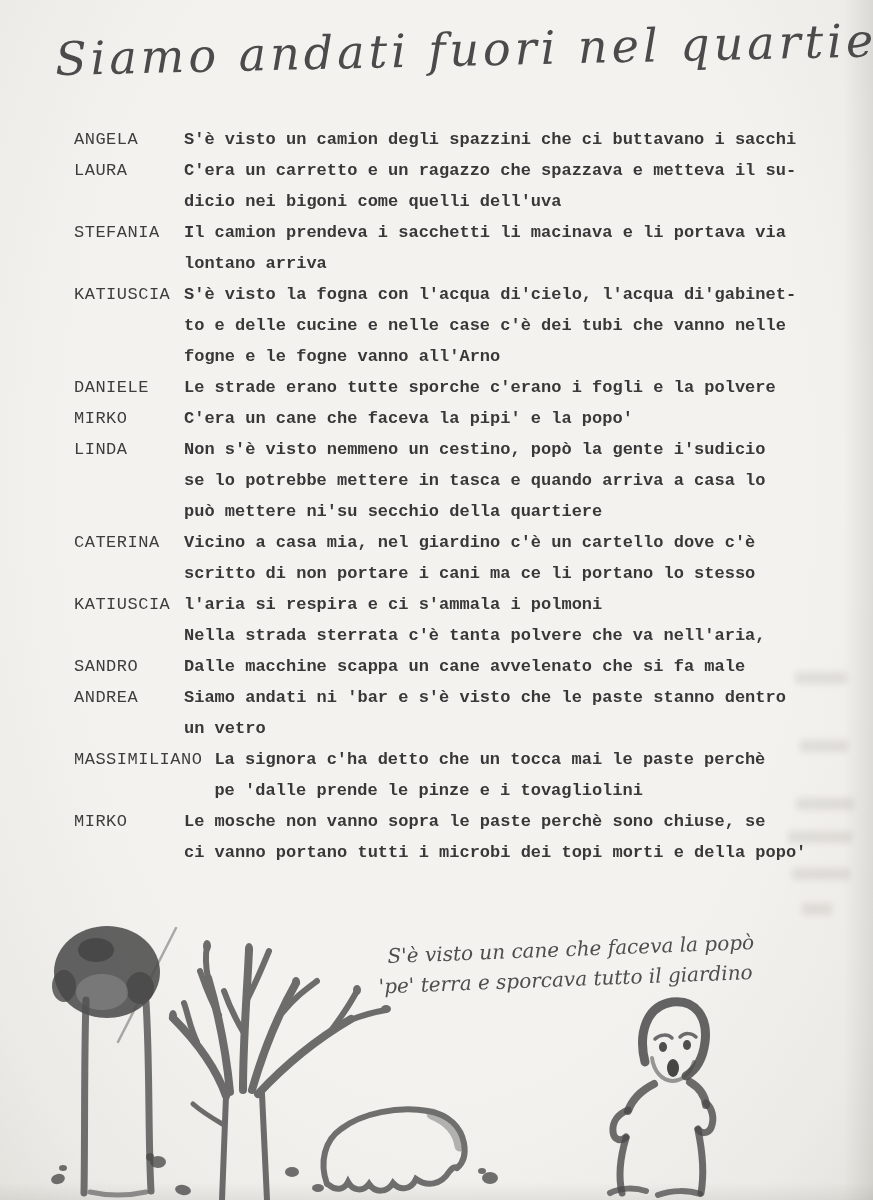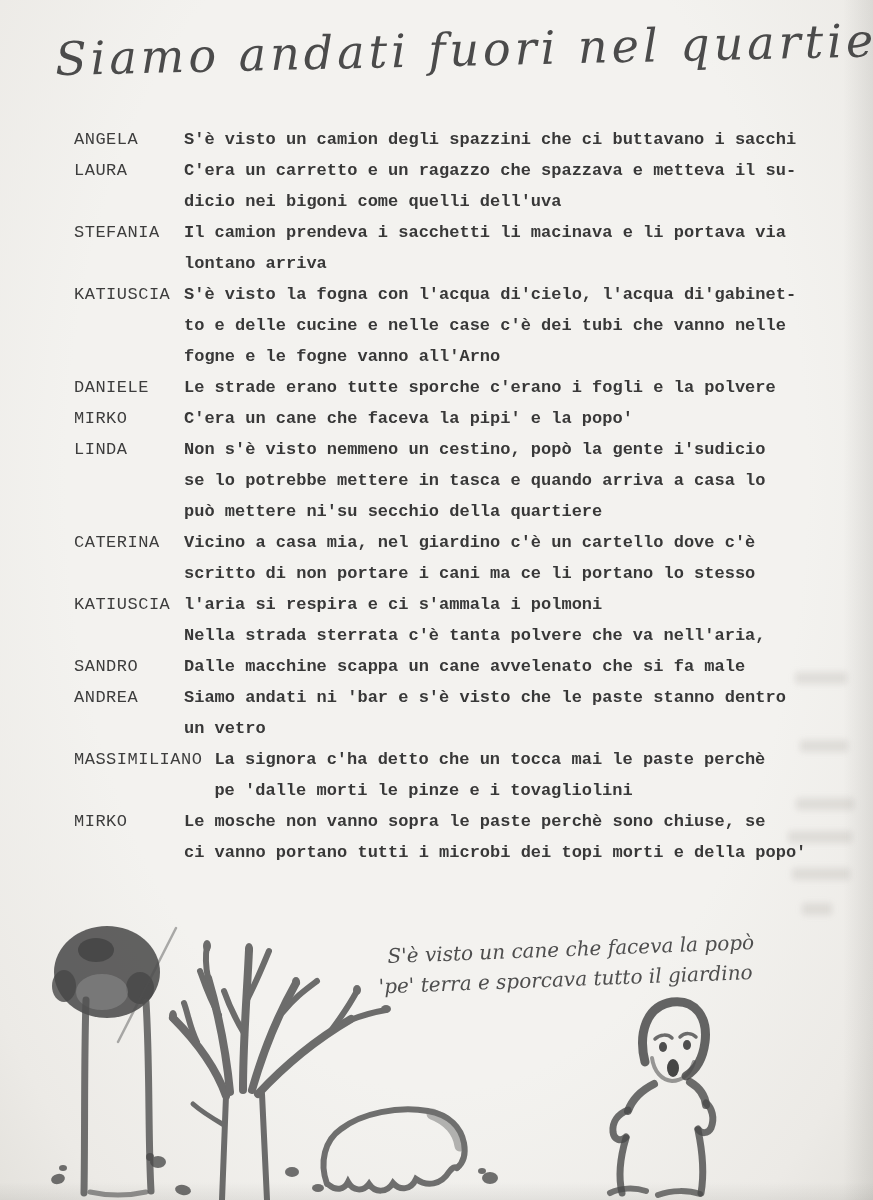--- a/index.html
+++ b/index.html
@@ -138,21 +138,21 @@
         <span class="name">ANDREA</span>
         <div class="quote">
           <div class="qline">Siamo andati ni 'bar e s'è visto che le paste stanno dentro</div>
           <div class="qline">un vetro</div>
         </div>
       </div>
       <div class="row">
         <span class="name">MASSIMILIANO</span>
         <div class="quote">
           <div class="qline">La signora c'ha detto che un tocca mai le paste perchè</div>
-          <div class="qline">pe 'dalle morti le pinze e i tovagliolini</div>
+          <div class="qline">pe 'dalle prende le pinze e i tovagliolini</div>
         </div>
       </div>
       <div class="row">
         <span class="name">MIRKO</span>
         <div class="quote">
           <div class="qline">Le mosche non vanno sopra le paste perchè sono chiuse, se</div>
           <div class="qline">ci vanno portano tutti i microbi dei topi morti e della popo'</div>
         </div>
       </div>
     </div>

